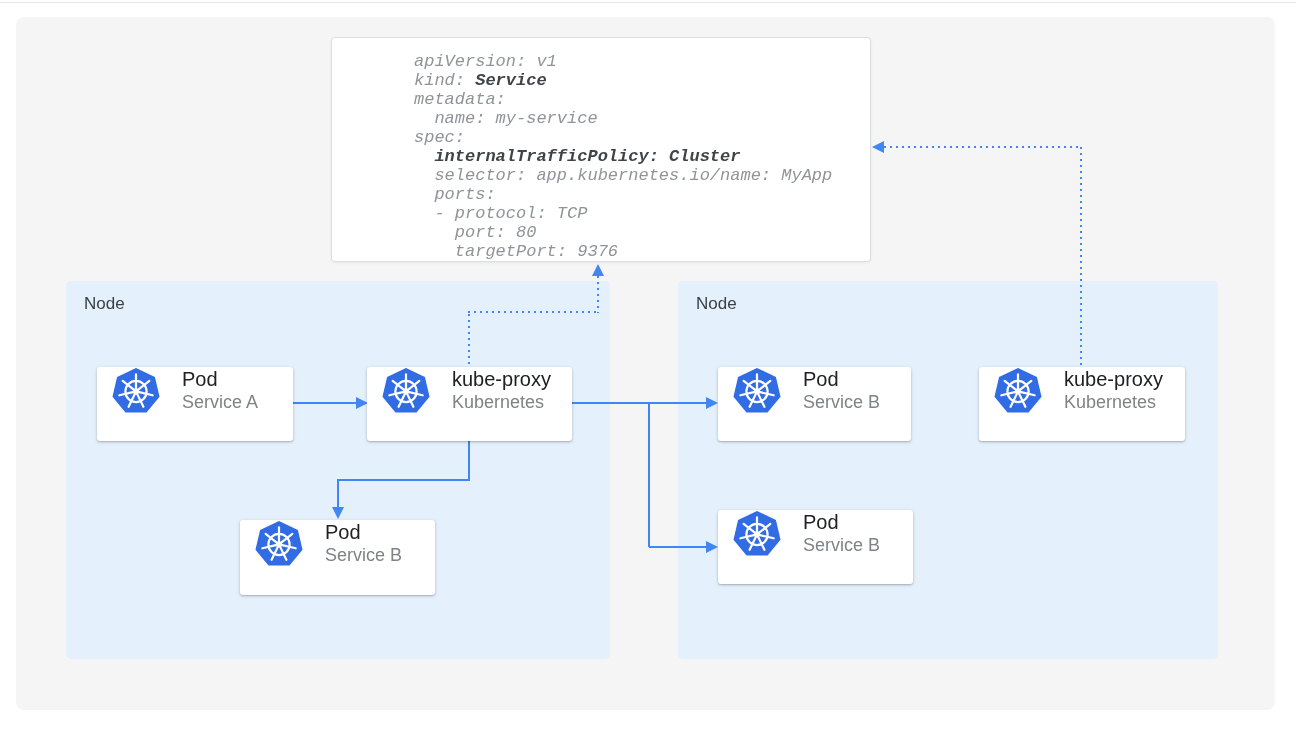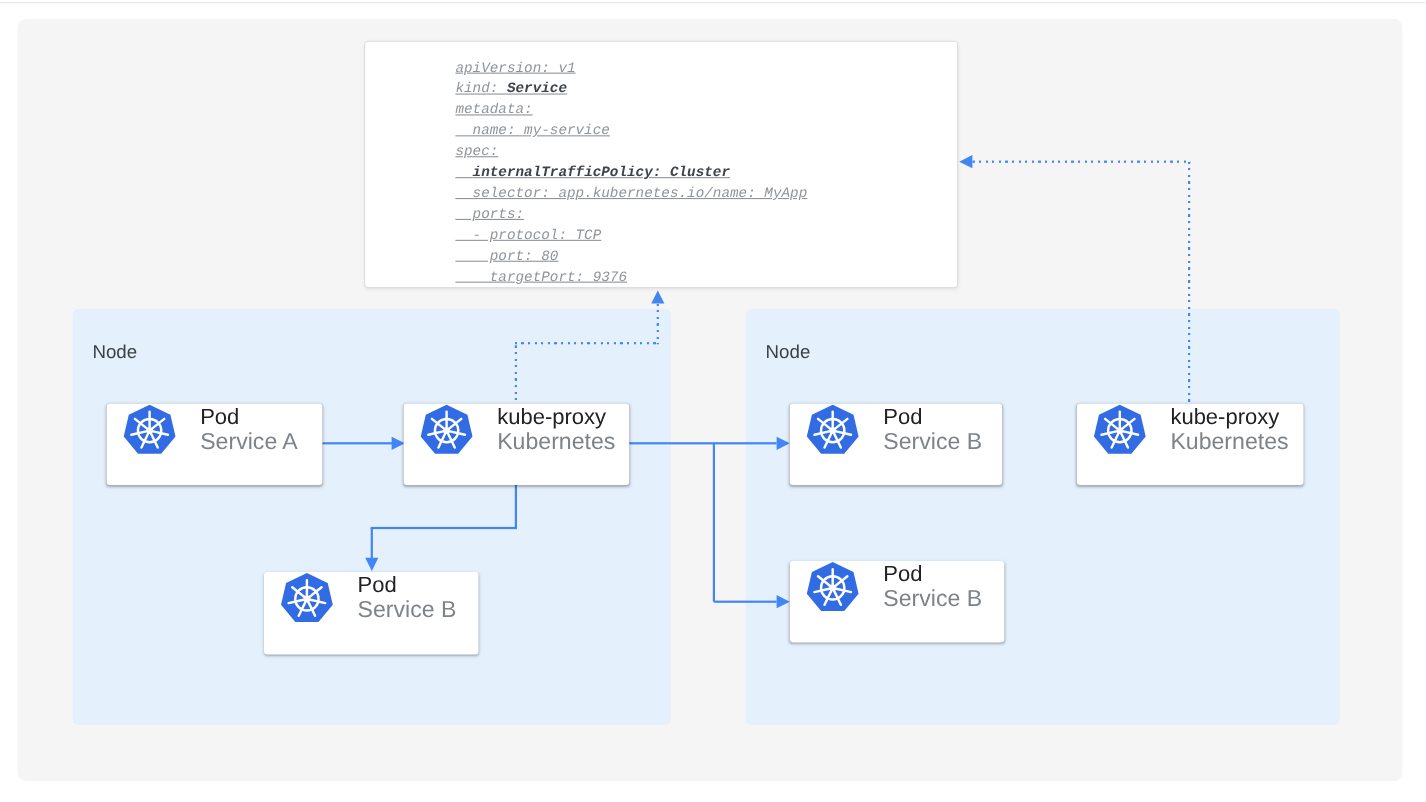--- a/index.html
+++ b/index.html
@@ -21,45 +21,45 @@
   
   .yaml-card {
     position:absolute; left:331px; top:37px; width:540px; height:225px;
     background:#ffffff; border:1px solid #dcdfe2; border-radius:4px;
     box-shadow:0 1px 3px rgba(0,0,0,0.06); box-sizing:border-box;
   }
   .yaml-pre {
     margin:0; padding:14px 0 0 82px;
     font-family:"Liberation Mono", monospace;
     font-style:italic;
-    font-size:13px; line-height:19px;
-    color:#8f9499; white-space:pre;text-decoration:underline;
+    font-size:17px; line-height:19px;
+    color:#8f9499; white-space:pre;
   }
   .yaml-pre .b { font-weight:700; color:#3f4449;margin-top:39px; }
   
   .node {
     position:absolute; top:281px; height:378px;
     background:#e4f0fc; border-radius:5px;
   }
   .node-left  { left:66px;  width:544px; }
   .node-right { left:678px; width:540px; }
   .node-label {
-    position:absolute; left:18px; top:29px;
+    position:absolute; left:18px; top:13px;
     font-size:17px; color:#3b4045;
   }
   
   .card {
     position:absolute; background:#ffffff; border-radius:3px;
     box-shadow:0 1px 2px rgba(0,0,0,0.22), 0 1px 4px rgba(0,0,0,0.10);
     display:flex; align-items:flex-start; padding-left:15px; box-sizing:border-box;
   }
   .k8s { width:48px; height:48px; flex:0 0 48px; display:block; }
   .card-text { margin-left:22px; display:flex; flex-direction:column; }
   .card-title    { font-size:20px; line-height:24px; color:#202124; }
-  .card-subtitle { font-size:21px; line-height:22px; color:#7e8388; }
+  .card-subtitle { font-size:18px; line-height:22px; color:#7e8388; }
   
   .h-line { position:absolute; height:2px; background:#4285f4; }
   .v-line { position:absolute; width:2px;  background:#4285f4; }
   
   .h-dots { position:absolute; height:2px;
     background:repeating-linear-gradient(to right, #4285f4 0 2px, transparent 2px 6px); }
   .v-dots { position:absolute; width:2px;
     background:repeating-linear-gradient(to bottom, #4285f4 0 2px, transparent 2px 6px); }
   
   .head { position:absolute; width:0; height:0; }

